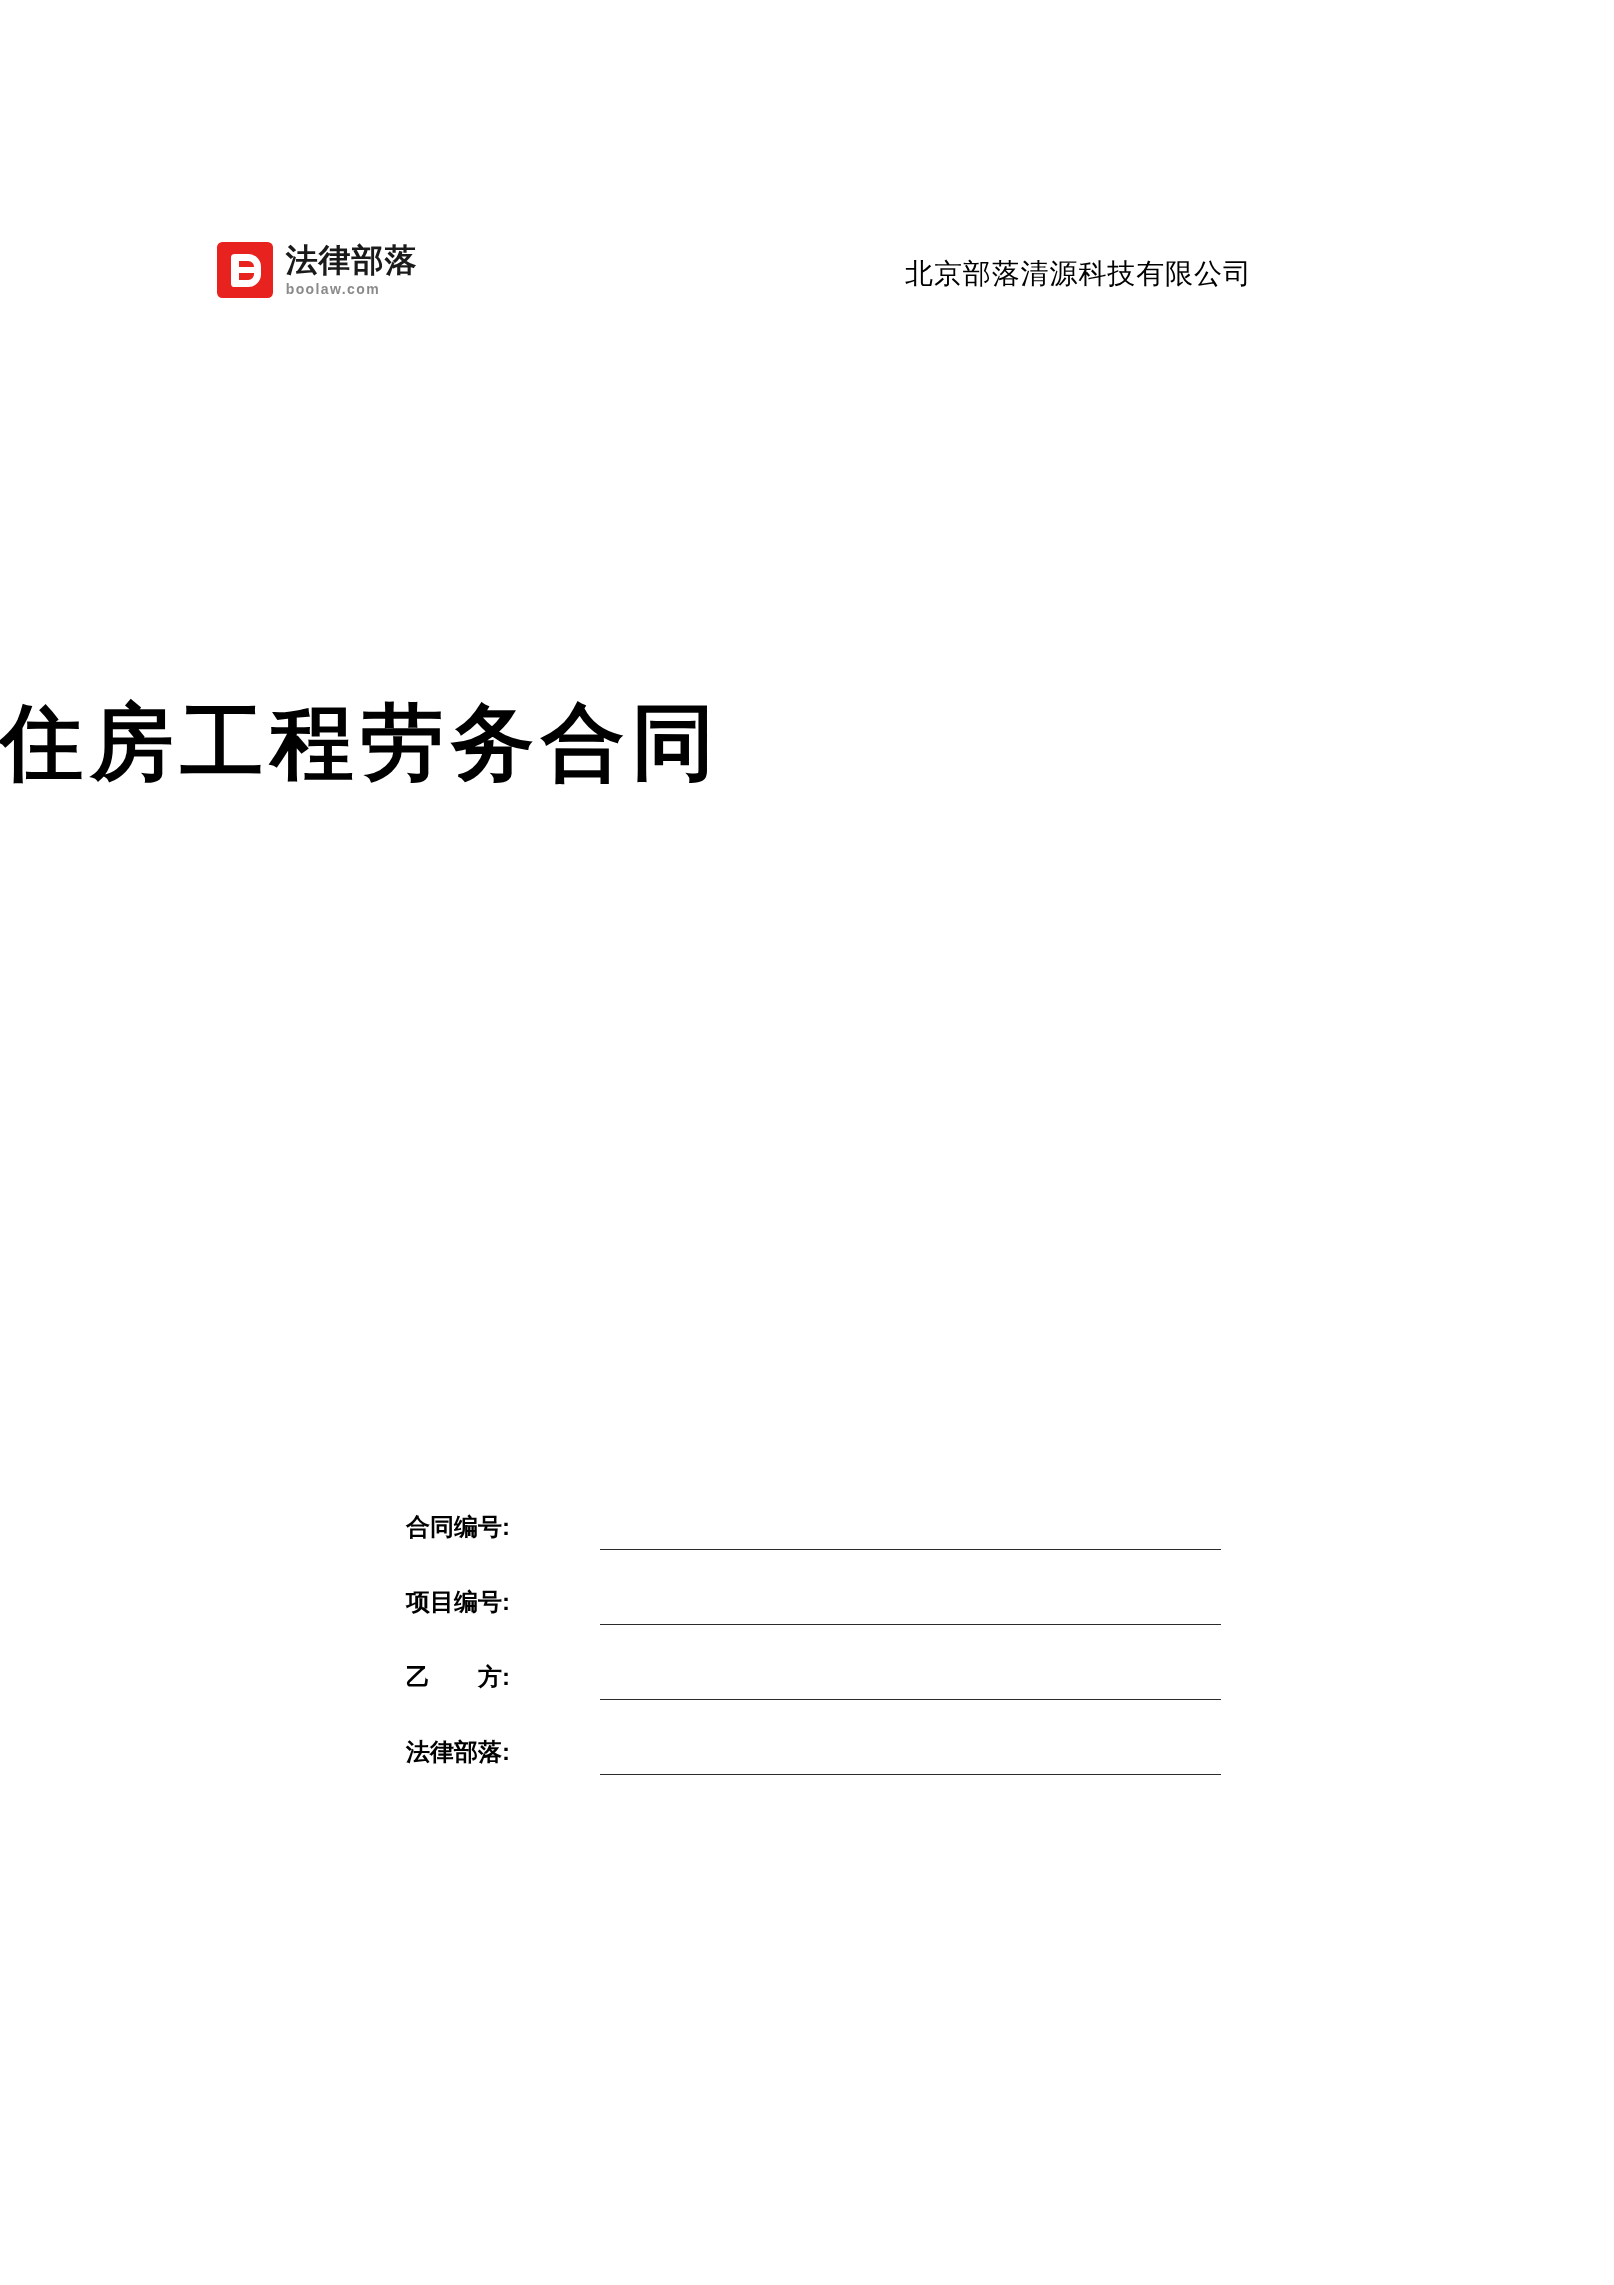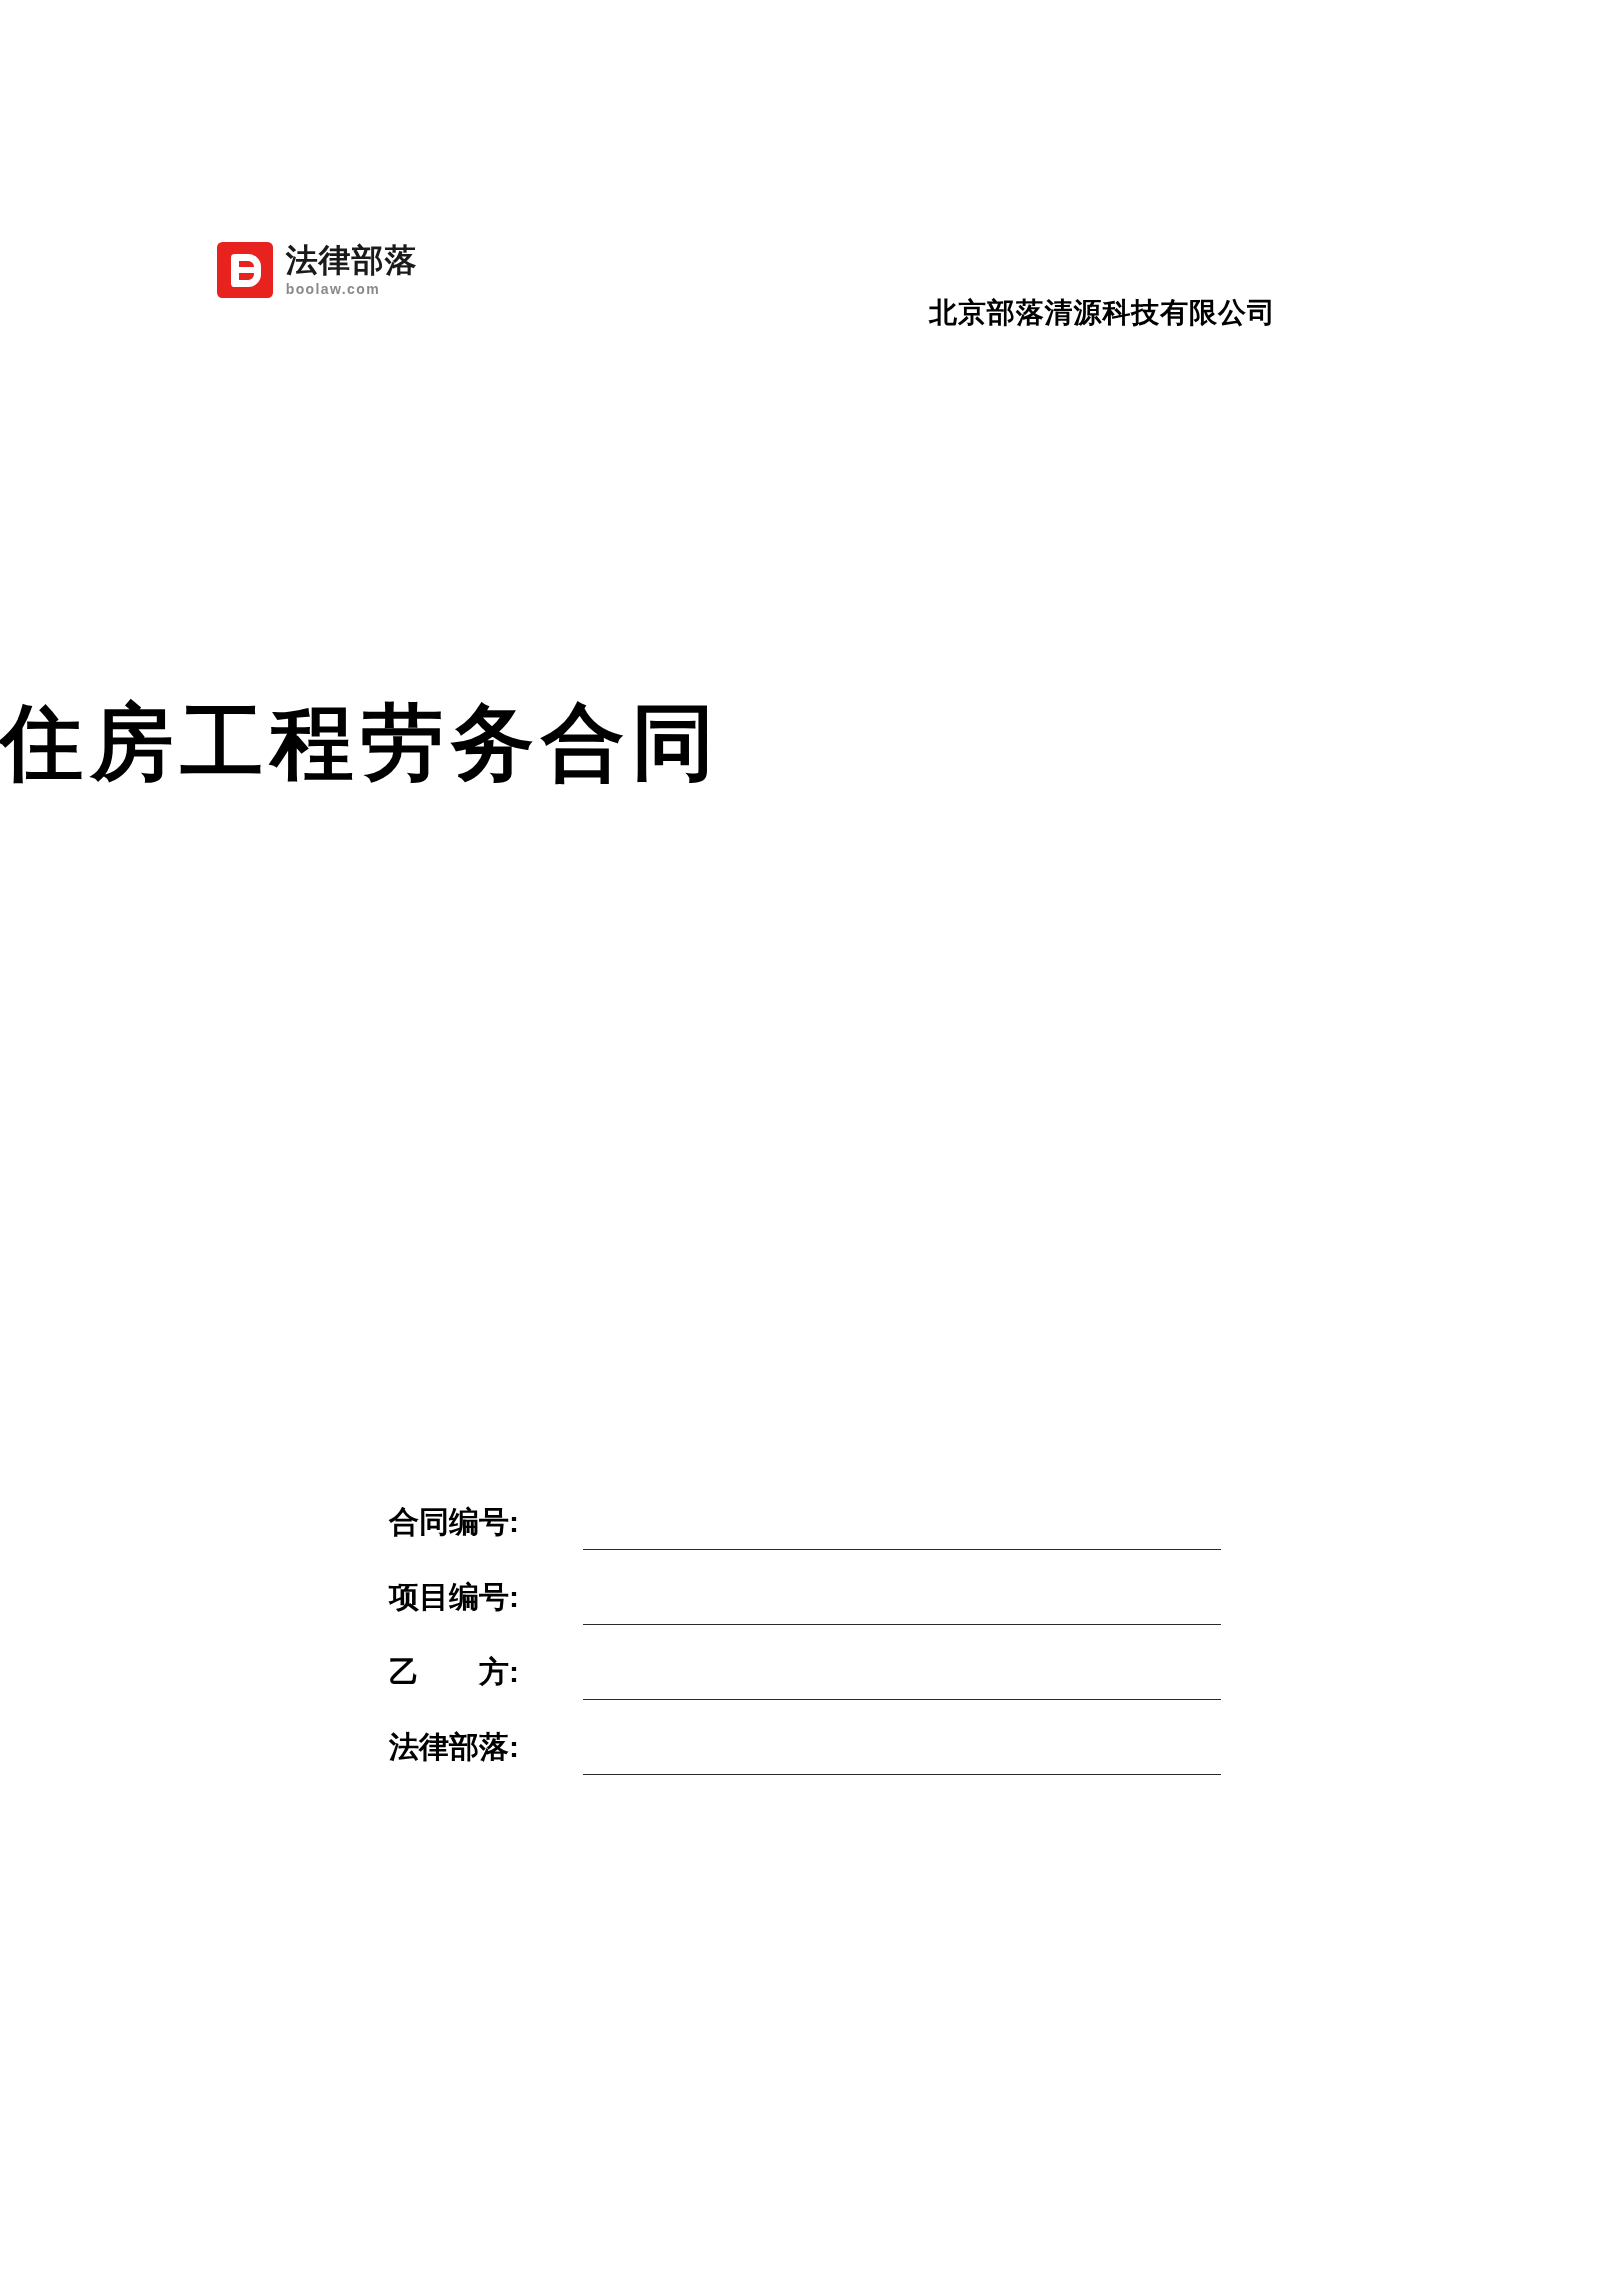--- a/index.html
+++ b/index.html
@@ -80,27 +80,26 @@
   }
   .brand-domain {
     margin-top: 6.3px;
     font-size: 14px;
     font-weight: bold;
     letter-spacing: 1.4px;
     color: #8a8a8a;
   }
   .company {
     position: absolute;
-    left: 712px;
+    left: 688px;
     top: 12.7px;
     font-size: 28px;
-    font-weight: bold;
+    font-weight: normal;
     letter-spacing: 0.9px;
     white-space: nowrap;
-    margin-top: 39px;
   }
 
   
   .doc-title {
     position: absolute;
     top: 688px;
     left: 0;
     width: 100%;
     text-align: left;
     font-size: 83px;
@@ -115,25 +114,26 @@
     top: 1475px;
     width: 832px;
   }
   .field-row {
     display: flex;
     align-items: flex-end;
     height: 75px;
   }
   .field-label {
     flex: 0 0 194px;
-    font-size: 30px;
+    font-size: 24px;
     font-weight: bold;
     letter-spacing: 0px;
     white-space: pre;
     padding-bottom: 7.2px;
+    margin-left: 17px;
   }
   .field-line {
     flex: 1 1 auto;
     border-bottom: 1.8px solid #2b2b2b;
     height: 52px;
   }
 </style>
 </head>
 <body>
 

